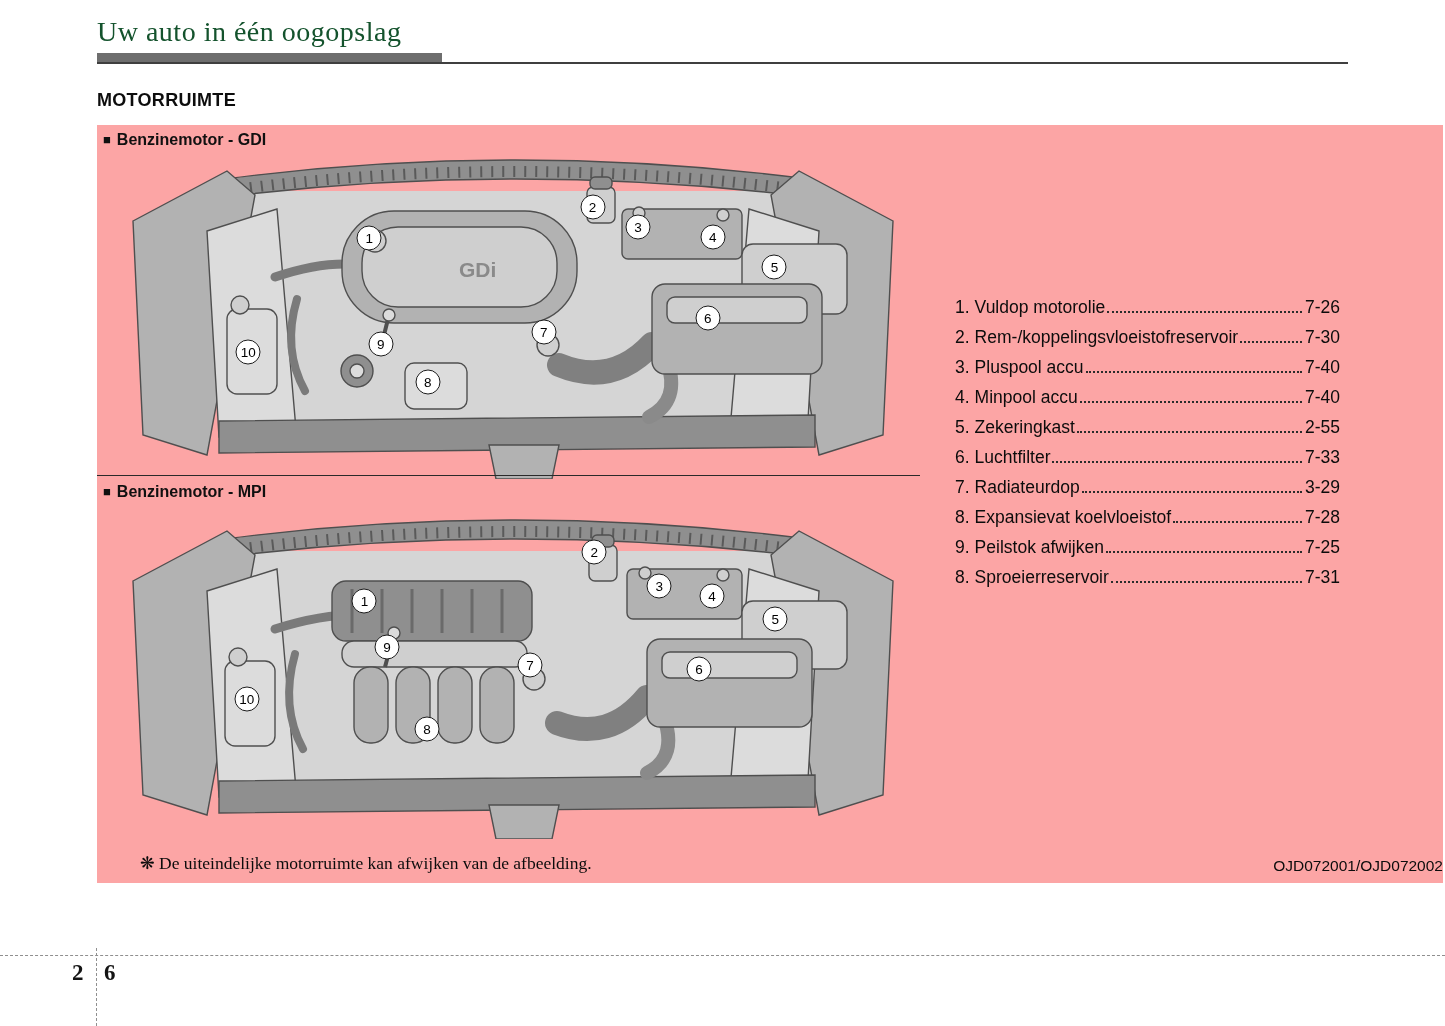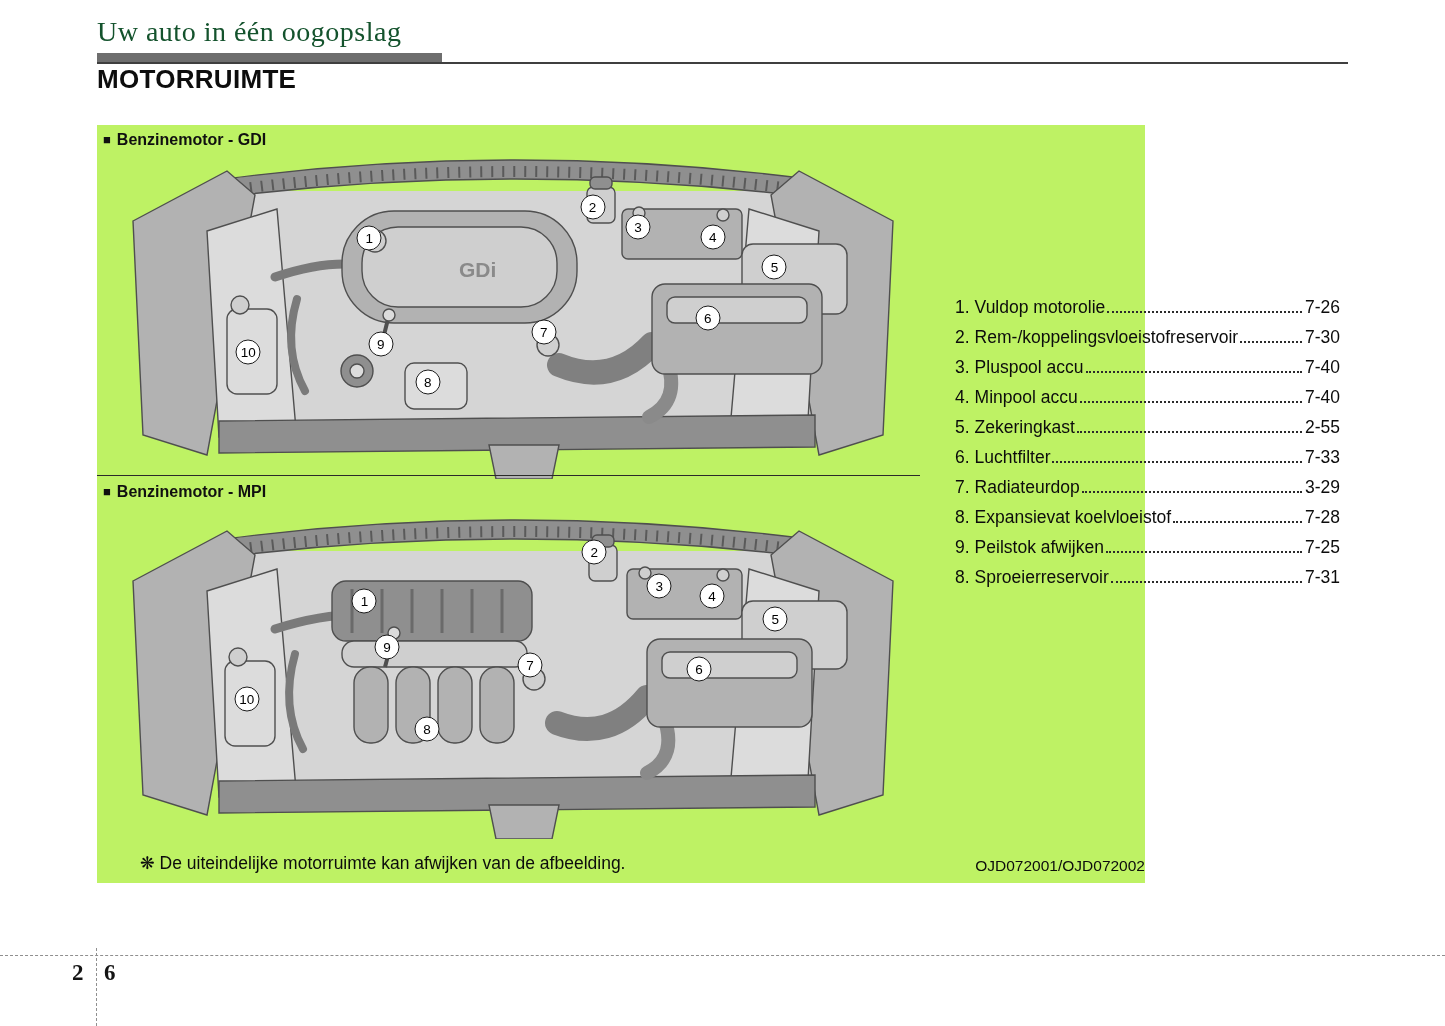--- a/index.html
+++ b/index.html
@@ -15,28 +15,29 @@
   
   .header-title {
     font-family: "Liberation Serif", serif;
     font-size: 28px; font-weight: 400; color: #14532d;
     margin-top: 16px; letter-spacing: 0.5px;
   }
   .header-rule { position: relative; height: 12px; margin-top: 4px; border-bottom: 2px solid #3f3f3f; }
   .header-bar { position: absolute; left: 0; bottom: 0; width: 345px; height: 9px; background: #6e6e6e; }
 
   .section-title {
-    font-size: 26px; font-weight: bold; color: #0d0d0d; letter-spacing: 0.3px;
+    margin-top: 26px;
+    font-size: 18px; font-weight: bold; color: #0d0d0d; letter-spacing: 0.3px;
   }
 
   
   .figure-panel {
-    position: relative; margin-top: 30px;
-    width: 1048px; height: 758px;
-    background: #bef264;
+    position: relative; margin-top: 14px;
+    width: 1346px; height: 758px;
+    background: #fca5a5;
   }
   .panel-label { position: absolute; left: 6px; font-size: 16px; font-weight: bold; color: #101010; }
   .panel-label .sq { font-size: 13px; margin-right: 6px; position: relative; top: -1px; }
   .label-gdi { top: 6px; }
   .label-mpi { top: 358px; }
 
   .engine-art { position: absolute; left: 10px; width: 812px; height: 330px; }
   .art-gdi { top: 24px; }
   .art-mpi { top: 384px; }
   .engine-art svg { width: 100%; height: 100%; display: block; }
@@ -61,21 +62,21 @@
   }
 
   
   .legend { position: absolute; left: 858px; top: 172px; width: 385px; }
   .legend-row { display: flex; align-items: baseline; height: 30px; font-size: 17.5px; color: #0c0c0c; white-space: nowrap; }
   .legend-row .ln { margin-right: 5px; }
   .legend-row .leader { flex: 1 1 auto; min-width: 8px; border-bottom: 2.2px dotted #2b2b2b; margin: 0 2px 4px 2px; }
   .legend-row .lp { margin-left: 1px; }
 
   
-  .footnote { position: absolute; left: 43px; top: 728px; font-size: 17.5px; color: #0c0c0c; }
+  .footnote { position: absolute; left: 43px; top: 728px; font-size: 17.5px; color: #0c0c0c; font-family: Liberation Serif, serif; }
   .image-code { position: absolute; right: 0; top: 732px; font-size: 15.5px; color: #0c0c0c; }
 
   
   .crop-h {
     position: absolute; left: 0; top: 955px; width: 1445px;
     border-top: 1.6px dashed #8f8f8f;
   }
   .crop-v {
     position: absolute; left: 96px; top: 948px; height: 78px;
     border-left: 1.6px dashed #8f8f8f;

